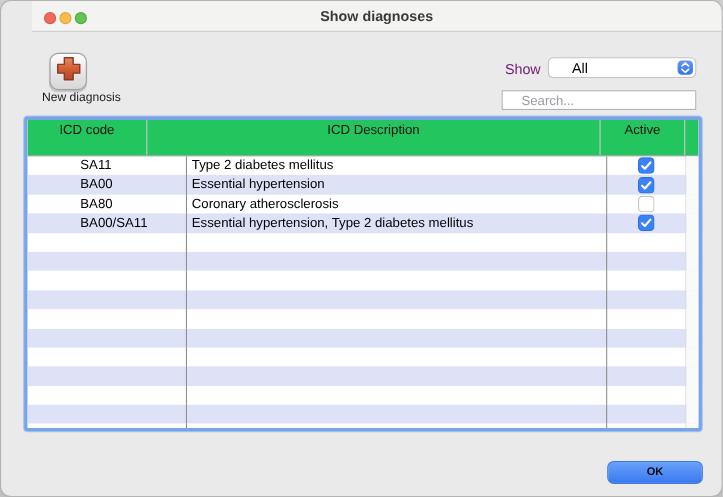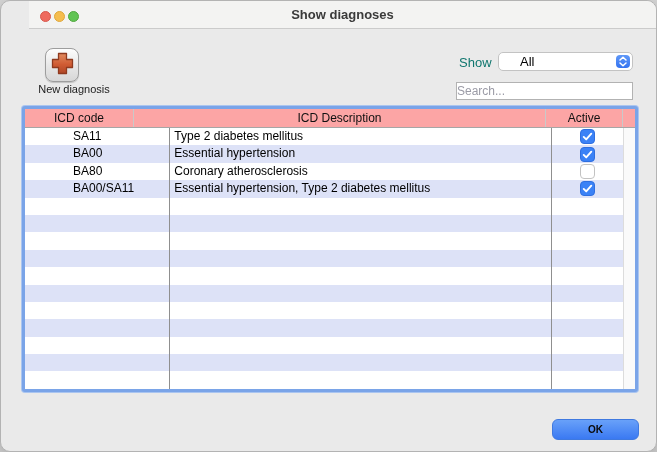--- a/index.html
+++ b/index.html
@@ -27,44 +27,44 @@
     position: absolute; left: 44px; top: 47px; width: 34px; height: 34px;
     border-radius: 8px; border: 1px solid #9d9d9d;
     background: linear-gradient(#fdfdfd, #e6e6e6 55%, #d7d7d7);
     box-shadow: 0 1px 1px rgba(0,0,0,.18);
     display: flex; align-items: center; justify-content: center; cursor: pointer;
   }
   .newdiag-label {
     position: absolute; left: 34px; top: 82px; width: 78px;
     font-size: 11px; color: #1c1c1c; text-align: center; white-space: nowrap;
   }
-  .show-label { position: absolute; left: 458px; top: 54px; font-size: 13px; color: #0f766e; }
+  .show-label { position: absolute; left: 458px; top: 54px; font-size: 13px; color: #701a75; }
   .popup {
     position: absolute; left: 497px; top: 51px; width: 135px; height: 19px;
     background: #ffffff; border: 1px solid #c3c3c3; border-radius: 5px;
     font-size: 13px; color: #000; line-height: 17px; padding-left: 21px; cursor: default;
   }
   .popup .stepper {
     position: absolute; right: 2px; top: 2px; width: 14px; height: 13px; border-radius: 4px;
     background: linear-gradient(#5f98f8, #3473f0);
     display: flex; align-items: center; justify-content: center;
   }
   .searchbox {
     position: absolute; left: 455px; top: 81px; width: 177px; height: 18px;
     border: 1px solid #b2b2b2; background: #ffffff; font-size: 12px; color: #333;
-    padding: 0 0; outline: none; font-family: "Liberation Sans", sans-serif;
+    padding: 0 17px; outline: none; font-family: "Liberation Sans", sans-serif;
   }
   .searchbox::placeholder { color: #9b9ba6; }
   
   .table-wrap {
     position: absolute; left: 21px; top: 105px; width: 616px; height: 286px;
     border: 3px solid #7aa4e8; border-radius: 3px; background: #ffffff;
     box-shadow: 0 0 0 1px #aac5f0, inset 0 0 0 1px #ffffff; overflow: hidden;
   }
-  .thead { display: flex; height: 19px; background: #fca5a5; border-bottom: 1px solid #a6a6a6; }
+  .thead { display: flex; height: 33px; background: #22c55e; border-bottom: 1px solid #a6a6a6; }
   .th {
     font-size: 12px; color: #111; text-align: center; line-height: 18px;
     border-right: 1px solid #c9c9c9; overflow: hidden; white-space: nowrap;
   }
   .th.c1 { width: 109px; } .th.c2 { width: 412px; } .th.c3 { width: 77px; }
   .th.c4 { width: 12px; border-right: none; }
   .tbody { height: 262px; overflow: hidden; }
   .tr { display: flex; height: 17.4px; padding-left: 44px; }
   .tr.stripe { background: #dde2f7; }
   .td {

